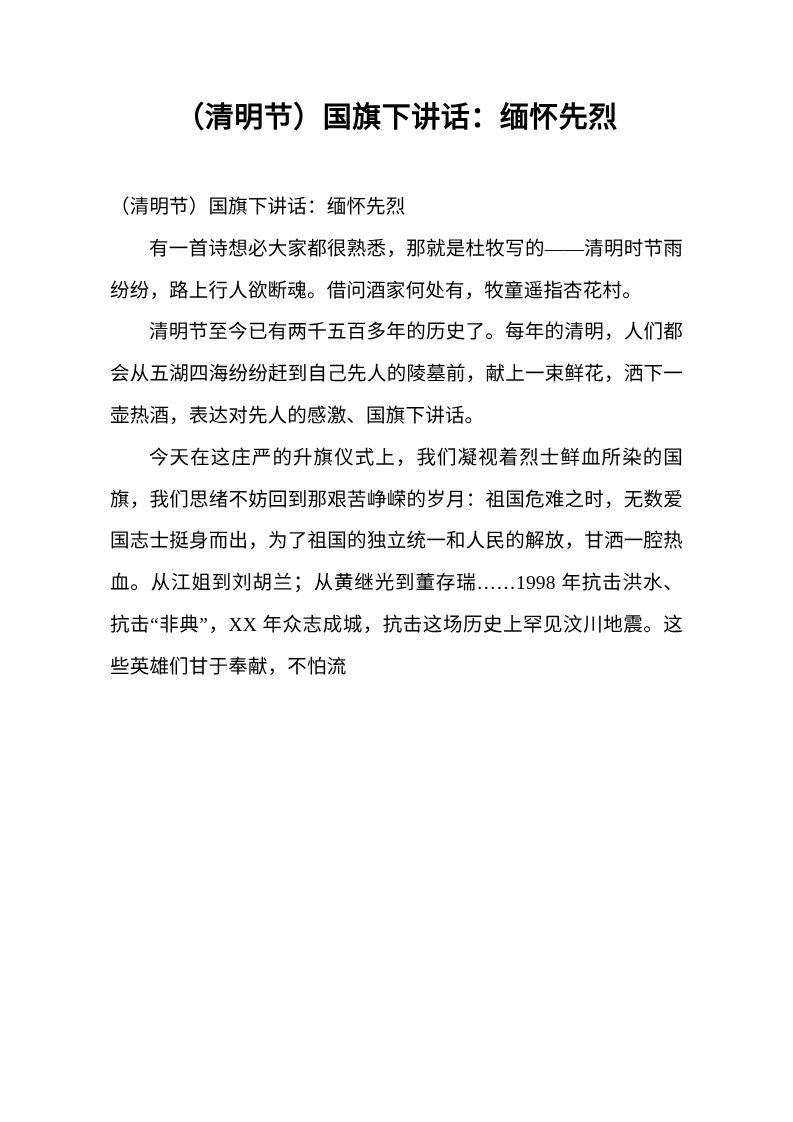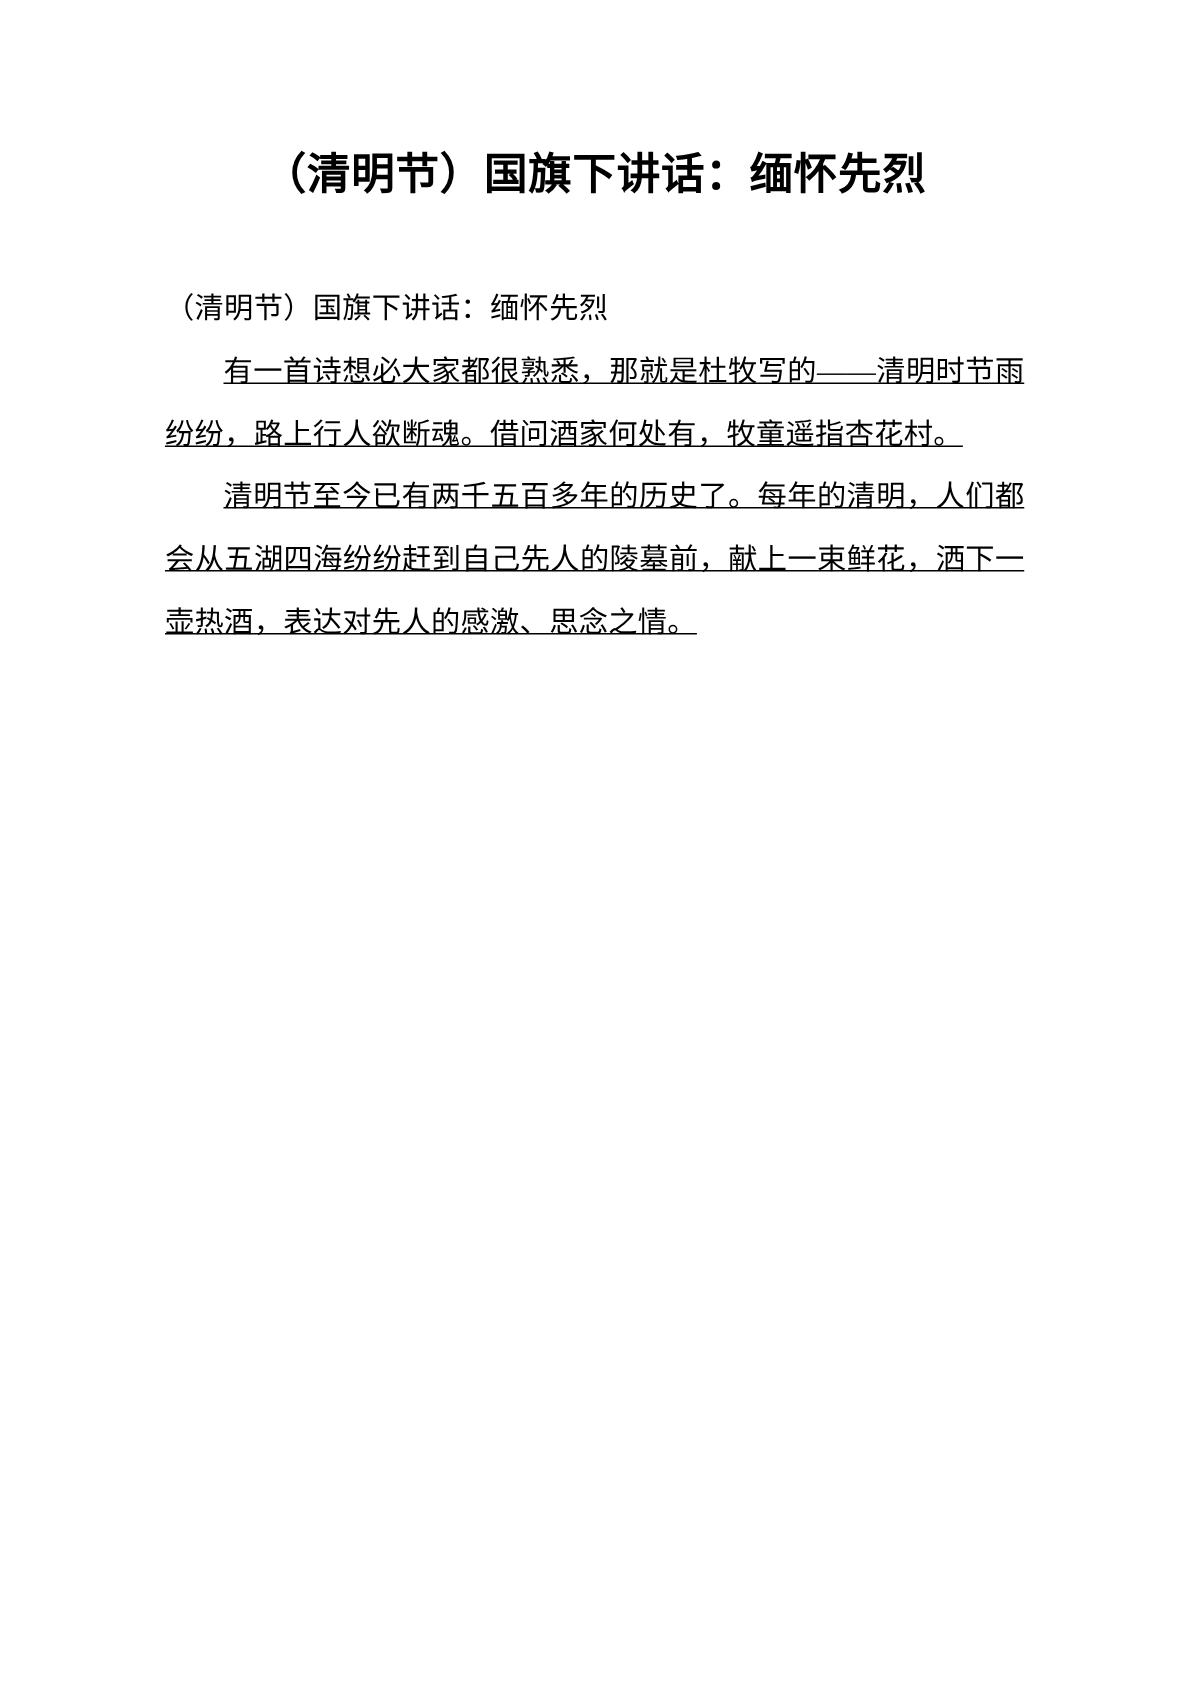--- a/index.html
+++ b/index.html
@@ -63,21 +63,20 @@
     line-height: 41.8px;
     text-align: justify;
     text-justify: inter-ideograph;
     text-align-last: left;
     letter-spacing: 0.2px;
     font-family: "Liberation Serif", "DejaVu Serif", serif;
   }
 
   .para.indent {
     text-indent: 2em;
-    text-decoration: underline;
   }
 
   .para.flush {
     text-indent: 0;
   }
 
   
   .clip-bottom {
     overflow: hidden;
   }
@@ -91,18 +90,19 @@
     <h1 class="doc-title">（清明节）国旗下讲话：缅怀先烈</h1>
 
     <div class="body-block clip-bottom">
 
       <p class="para flush">（清明节）国旗下讲话：缅怀先烈</p>
 
 
       <p class="para indent">有一首诗想必大家都很熟悉，那就是杜牧写的——清明时节雨纷纷，路上行人欲断魂。借问酒家何处有，牧童遥指杏花村。</p>
 
 
-      <p class="para indent">清明节至今已有两千五百多年的历史了。每年的清明，人们都会从五湖四海纷纷赶到自己先人的陵墓前，献上一束鲜花，洒下一壶热酒，表达对先人的感激、思念之情。</p>
+      <p class="para indent">清明节至今已有两千五百多年的历史了。每年的清明，人们都会从五湖四海纷纷赶到自己先人的陵墓前，献上一束鲜花，洒下一壶热酒，表达对先人的感激、国旗下讲话。</p>
 
+      <p class="para indent">今天在这庄严的升旗仪式上，我们凝视着烈士鲜血所染的国旗，我们思绪不妨回到那艰苦峥嵘的岁月：祖国危难之时，无数爱国志士挺身而出，为了祖国的独立统一和人民的解放，甘洒一腔热血。从江姐到刘胡兰；从黄继光到董存瑞……1998 年抗击洪水、抗击“非典”，XX 年众志成城，抗击这场历史上罕见汶川地震。这些英雄们甘于奉献，不怕流</p>
 
     </div>
   </div>
 </div>
 
 </body></html>

